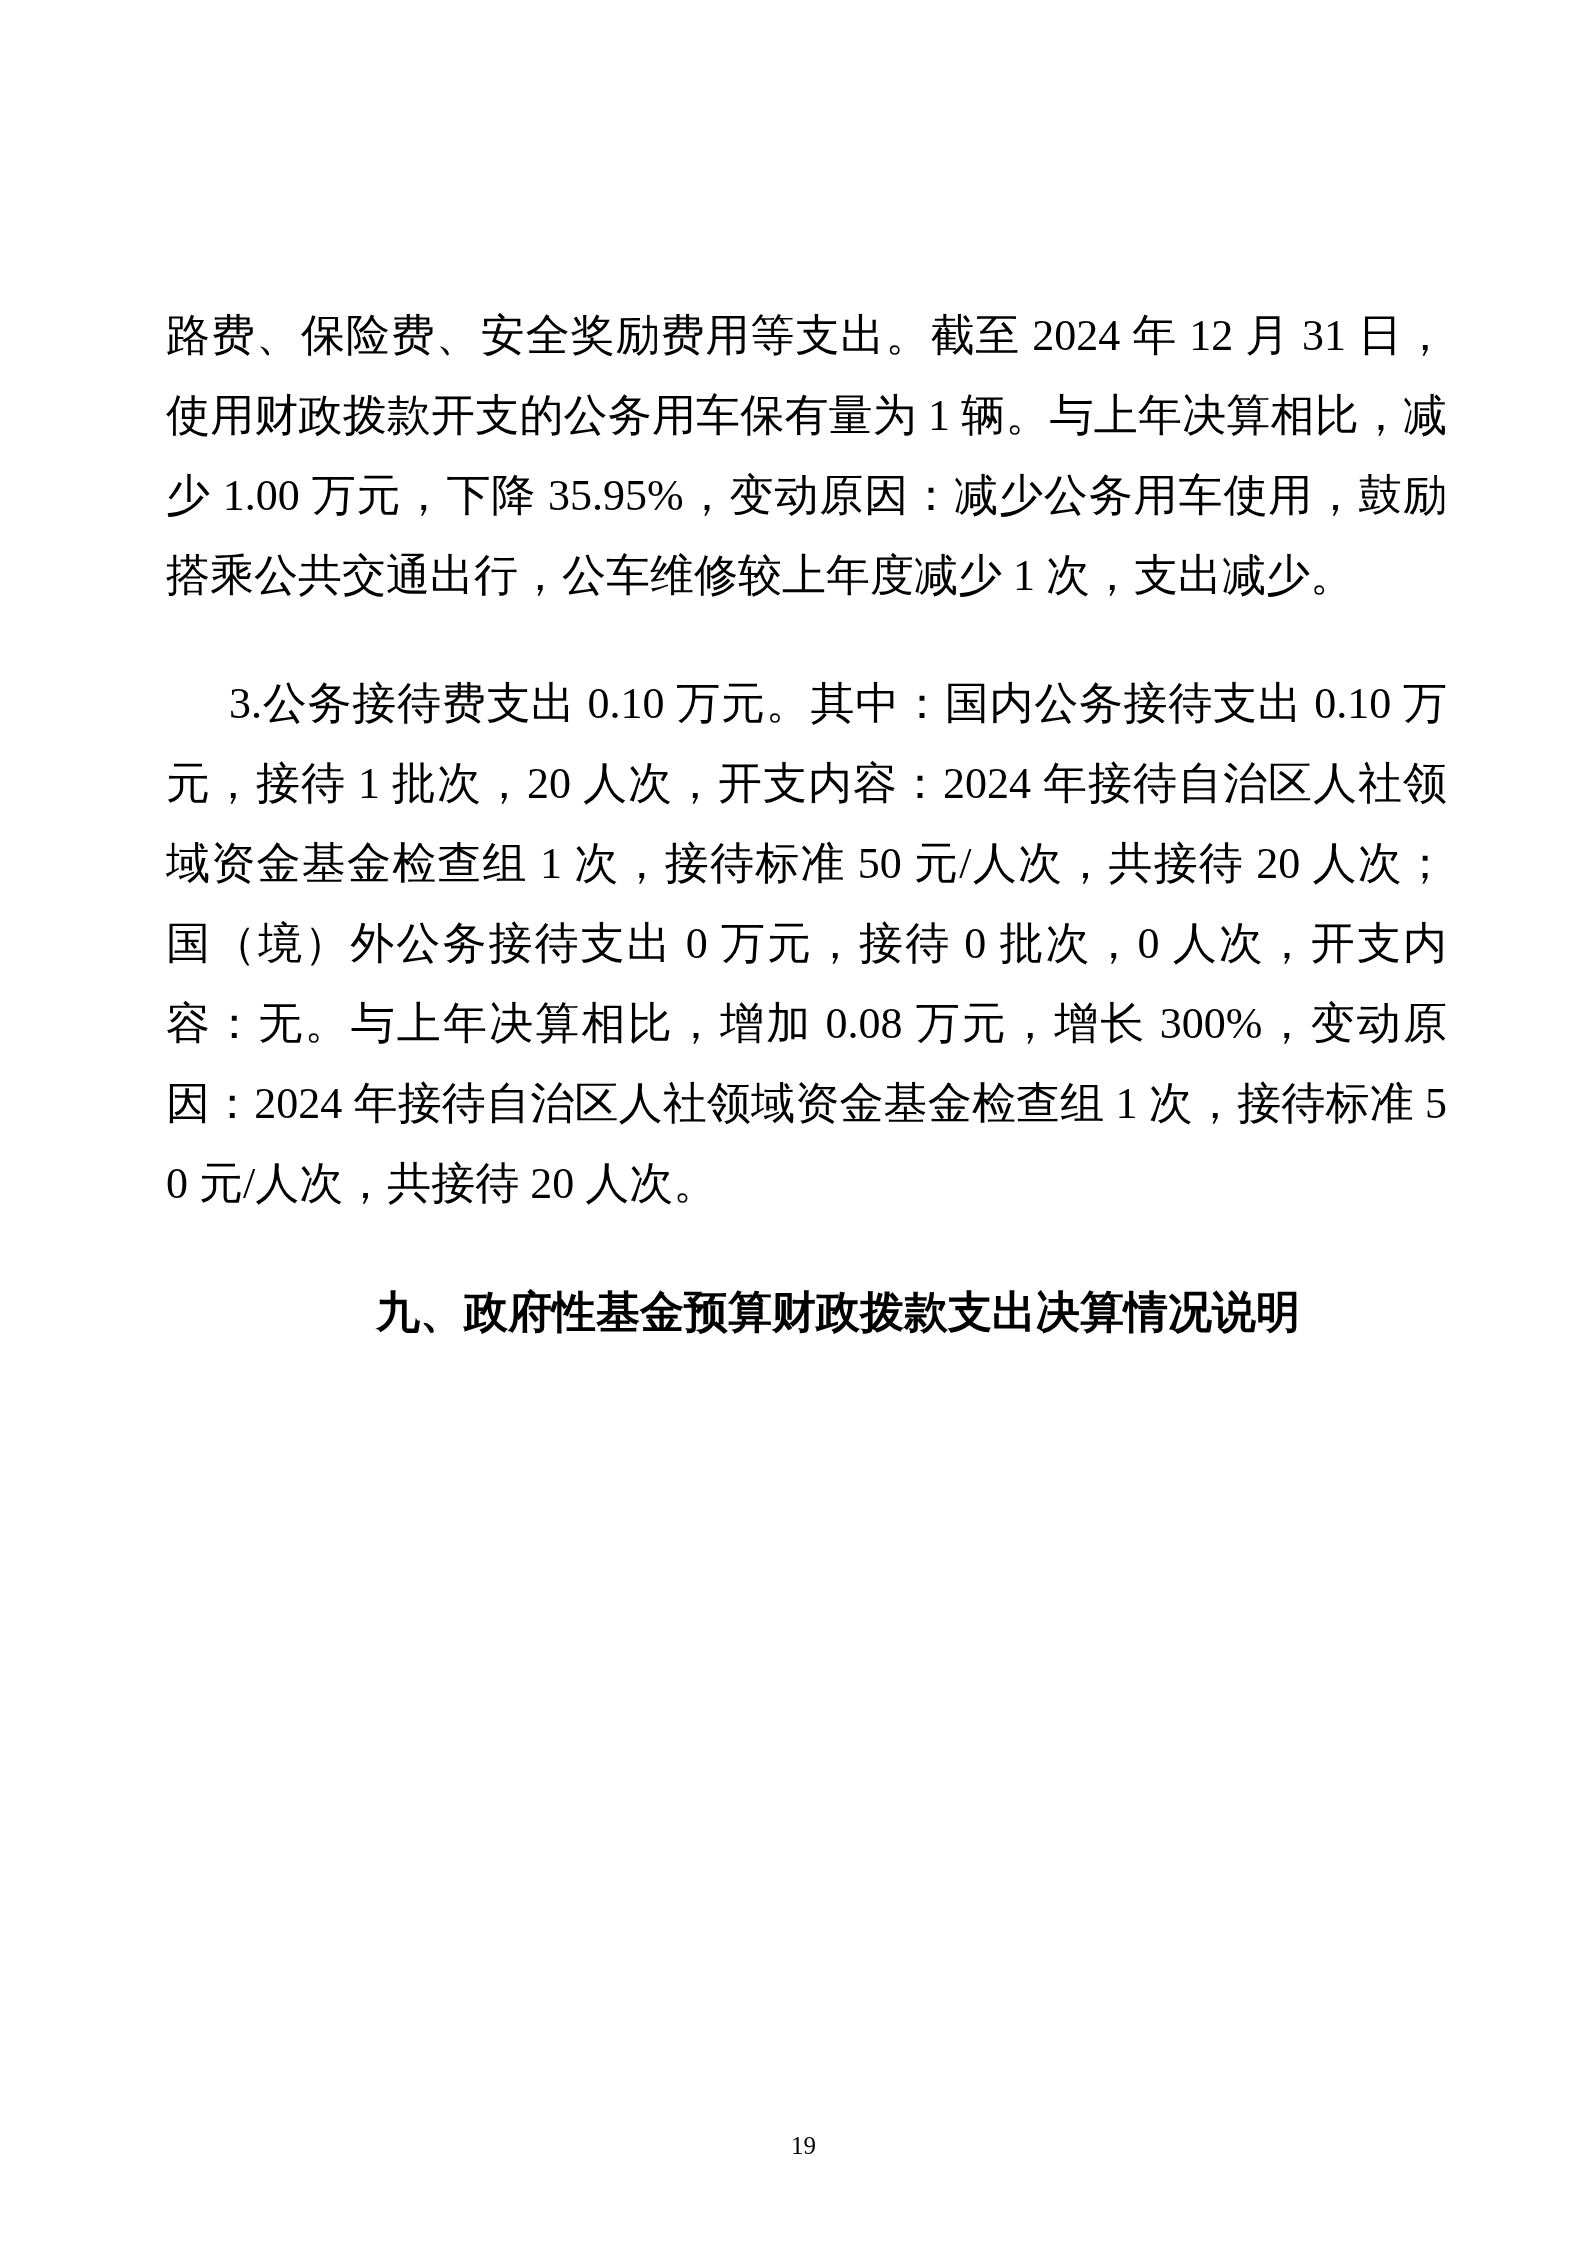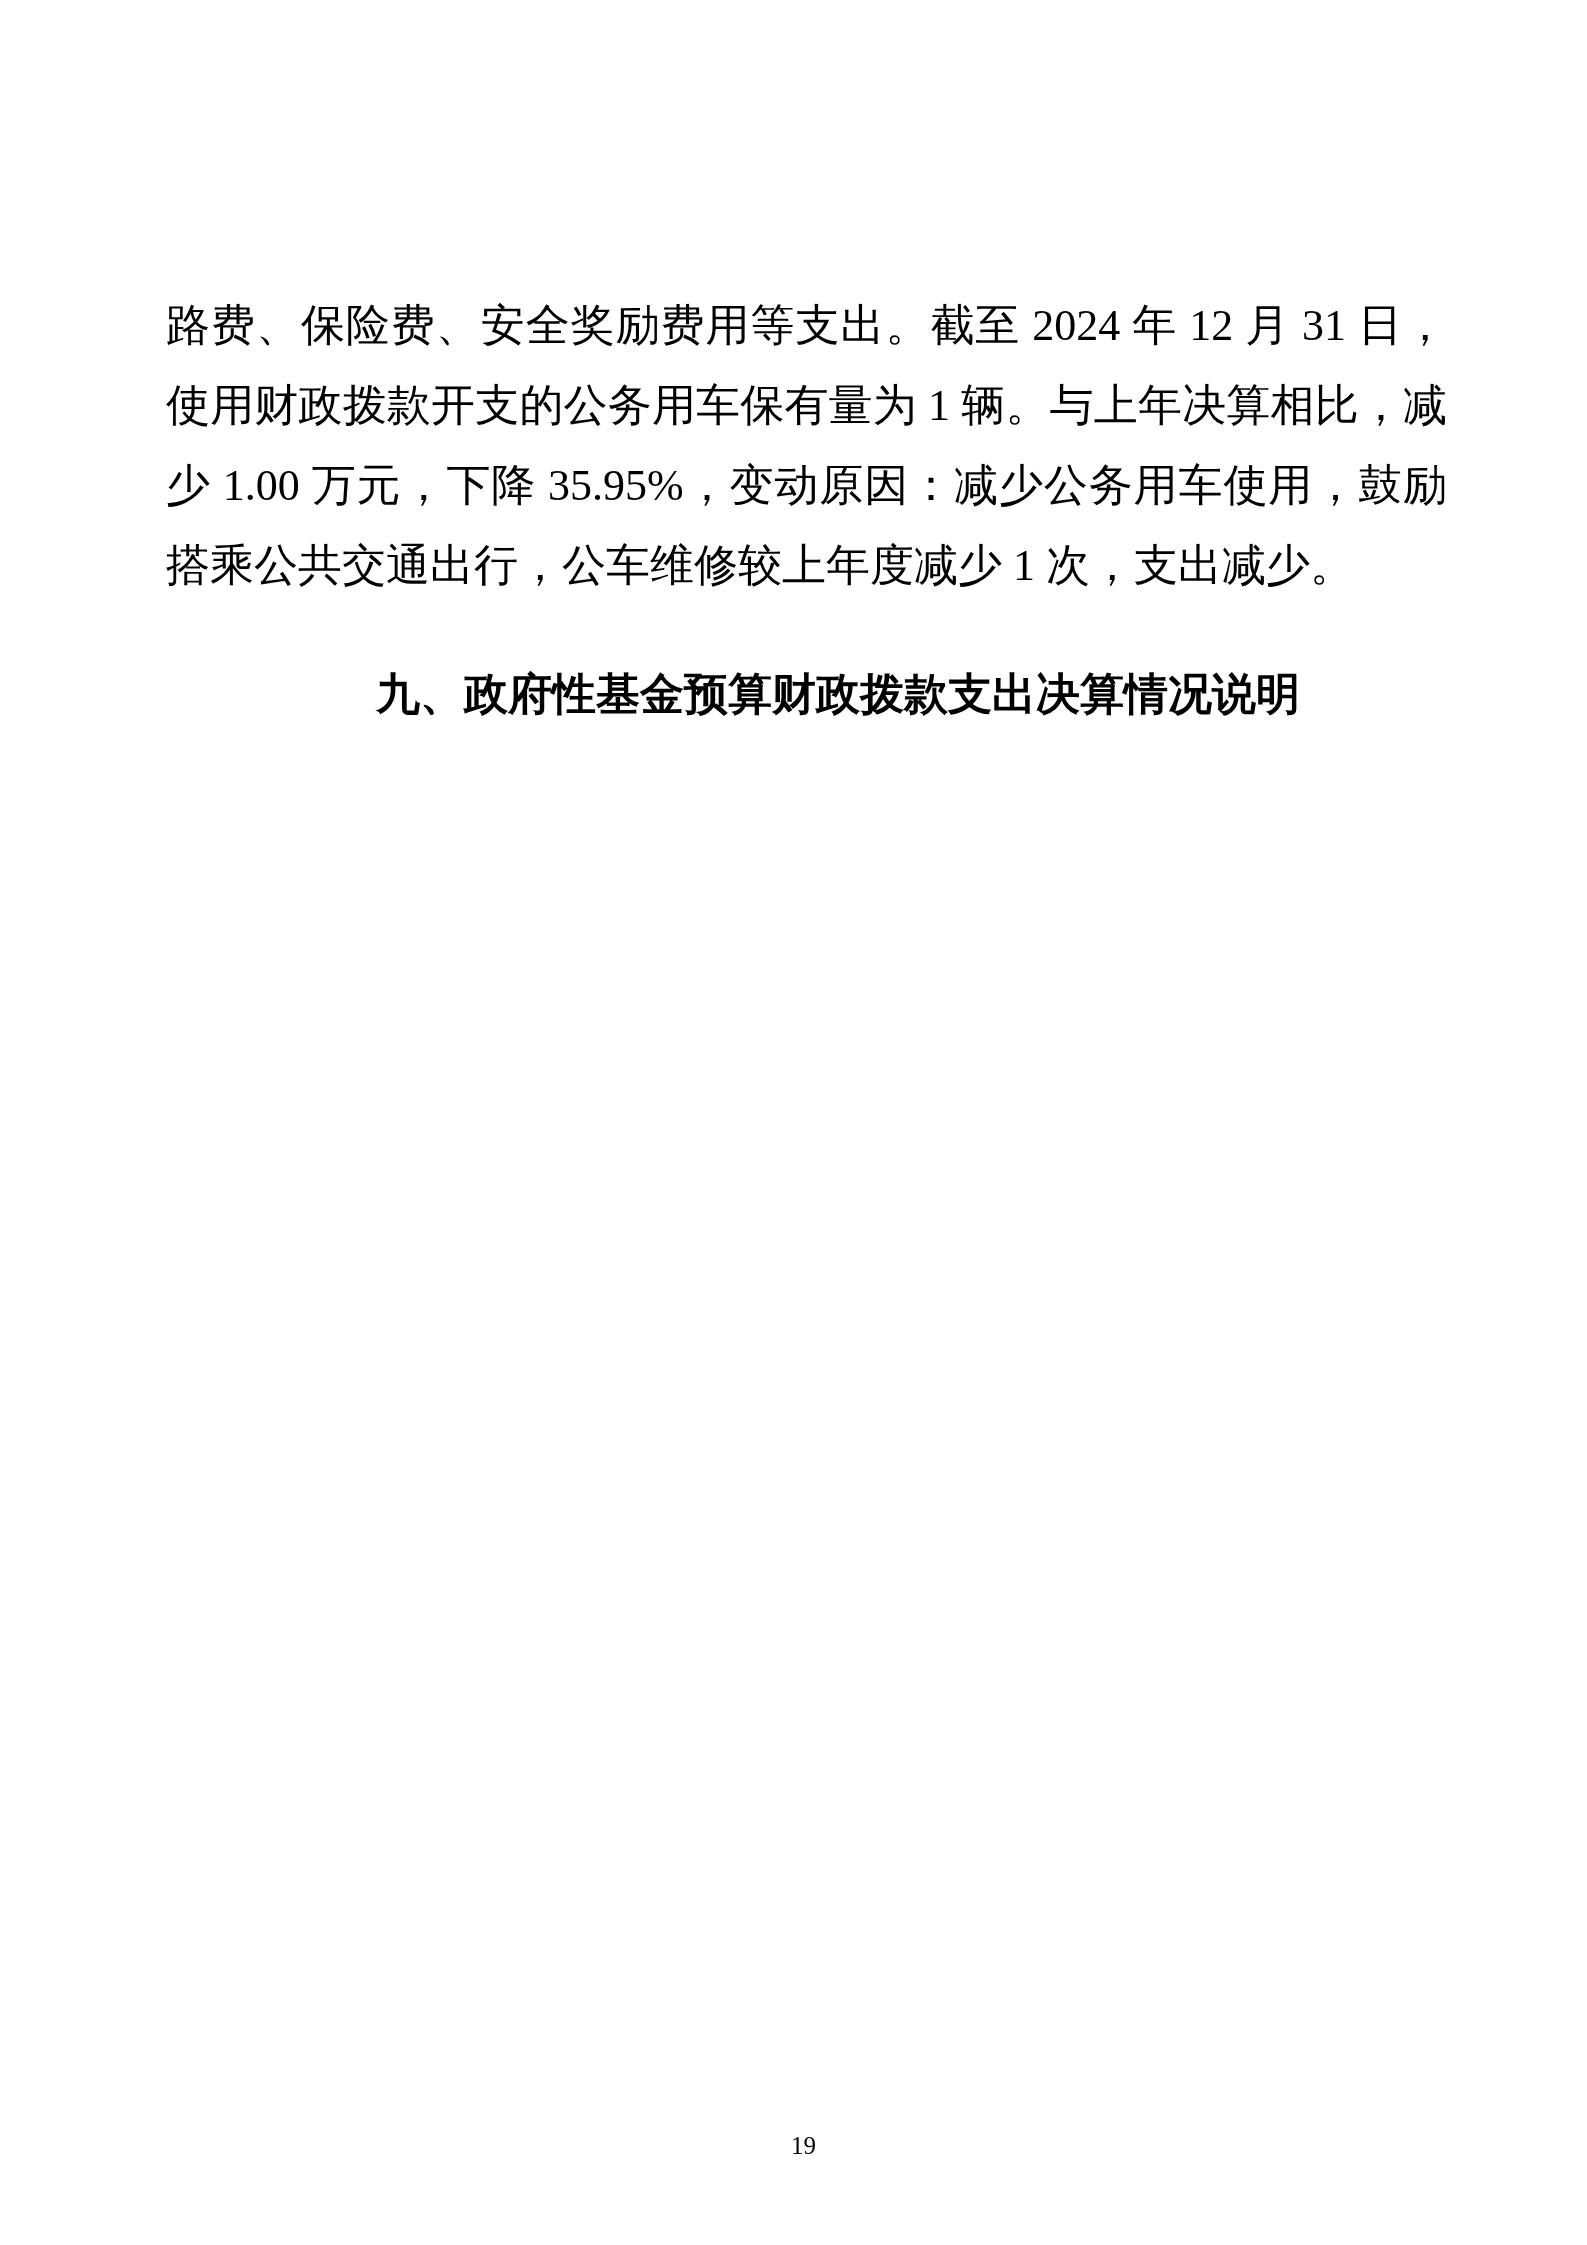--- a/index.html
+++ b/index.html
@@ -11,21 +11,21 @@
     position: relative;
     width: 1587px;
     height: 2245px;
     background: #ffffff;
     overflow: hidden;
     font-family: "Liberation Serif", serif;
     color: #000000;
   }
   .content {
     position: absolute;
-    top: 286px;
+    top: 296px;
     left: 166px;
     width: 1281px;
   }
   .body-para {
     margin: 0 0 48px 0;
     font-family: "Liberation Serif", serif;
     font-size: 44px;
     line-height: 80px;
     text-align: justify;
     text-justify: inter-ideograph;
@@ -57,20 +57,21 @@
   }
 </style>
 </head>
 <body>
 
 <div class="page">
   <div class="content">
 
     <p class="body-para no-indent">路费、保险费、安全奖励费用等支出。截至 2024 年 12 月 31 日，使用财政拨款开支的公务用车保有量为 1 辆。与上年决算相比，减少 1.00 万元，下降 35.95%，变动原因：减少公务用车使用，鼓励搭乘公共交通出行，公车维修较上年度减少 1 次，支出减少。</p>
 
+    <p class="body-para">3.公务接待费支出 0.10 万元。其中：国内公务接待支出 0.10 万元，接待 1 批次，20 人次，开支内容：2024 年接待自治区人社领域资金基金检查组 1 次，接待标准 50 元/人次，共接待 20 人次；国（境）外公务接待支出 0 万元，接待 0 批次，0 人次，开支内容：无。与上年决算相比，增加 0.08 万元，增长 300%，变动原因：2024 年接待自治区人社领域资金基金检查组 1 次，接待标准 50 元/人次，共接待 20 人次。</p>
 
     <h2 class="heading">九、政府性基金预算财政拨款支出决算情况说明</h2>
 
 
 
   </div>
 
   <div class="page-number">19</div>
 </div>
 

